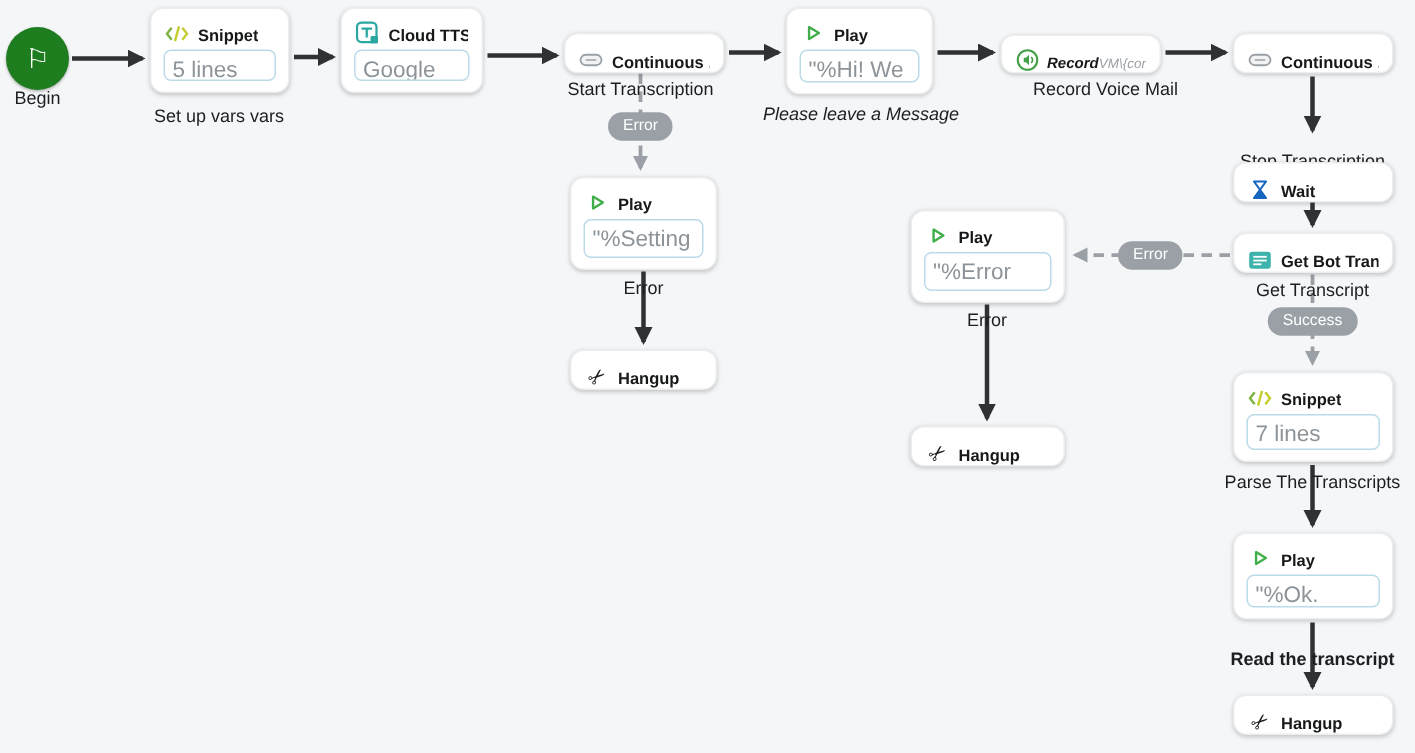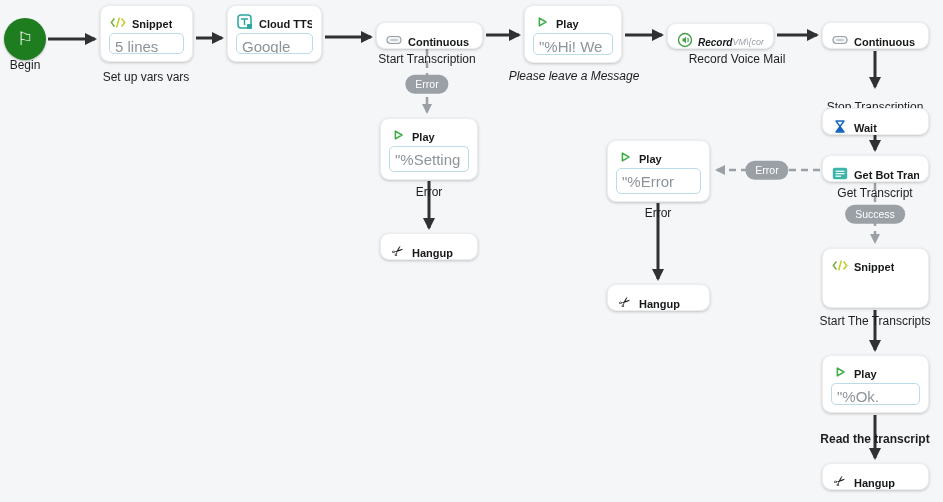--- a/index.html
+++ b/index.html
@@ -177,22 +177,23 @@
     <div class="bar">
       <span class="icon">
         <svg width="16" height="13" viewBox="0 0 18 13">
           <polyline points="5,2 1.5,6.5 5,11" stroke="#7cb342" stroke-width="1.8" fill="none"></polyline>
           <line x1="7.5" y1="12" x2="10.5" y2="1" stroke="#c3cd2e" stroke-width="1.8"></line>
           <polyline points="13,2 16.5,6.5 13,11" stroke="#c3cd2e" stroke-width="1.8" fill="none"></polyline>
         </svg>
       </span>
       <span class="title">Snippet</span>
     </div>
-  </div>
-  <div class="caption" style="left:875px;top:314px;">Start The Transcripts</div>
+    <div class="field">7 lines</div>
+  </div>
+  <div class="caption" style="left:875px;top:314px;">Parse The Transcripts</div>
 
   <div class="node card" style="left:822px;top:355px;width:107px;height:58px;">
     <div class="bar">
       <span class="icon">
         <svg width="14" height="14" viewBox="0 0 16 16">
           <path d="M5 3.5 L12.5 8 L5 12.5 Z" stroke="#3fae49" stroke-width="1.8" fill="none" stroke-linejoin="round"></path>
         </svg>
       </span>
       <span class="title">Play</span>
     </div>

